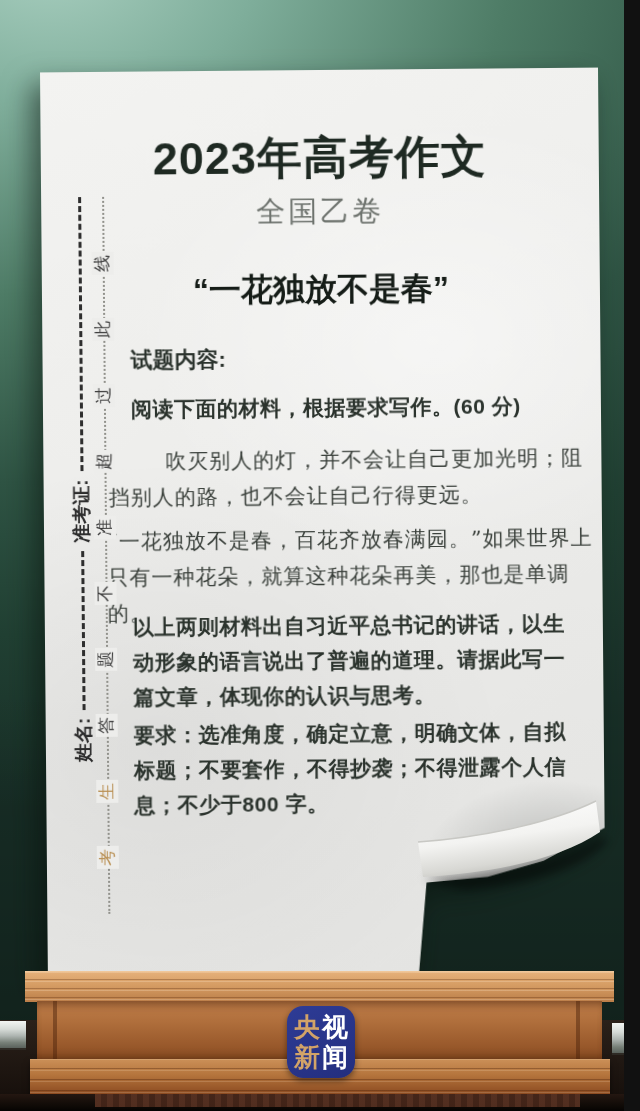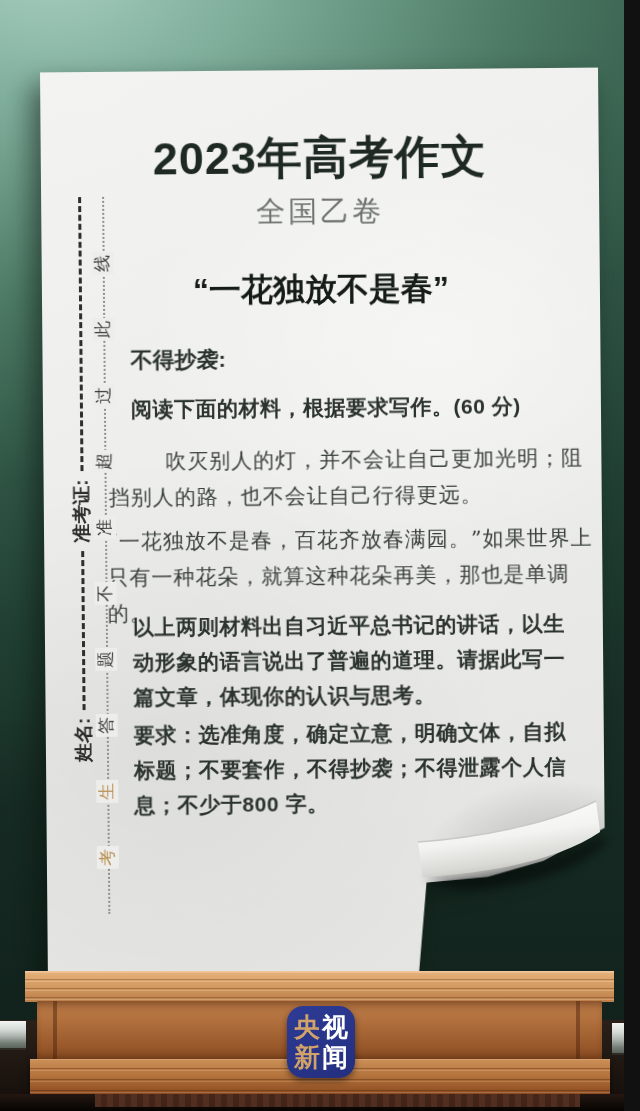--- a/index.html
+++ b/index.html
@@ -103,21 +103,21 @@
 </head>
 <body>
 
 <div class="stage">
 
   <div class="paper-wrap">
     <div class="paper">
       <div class="t title">2023年高考作文</div>
       <div class="t subtitle">全国乙卷</div>
       <div class="t headline">“一花独放不是春”</div>
-      <div class="t seclabel">不得抄袭:</div>
+      <div class="t seclabel">试题内容:</div>
       <div class="t instr">阅读下面的材料，根据要求写作。(60 分)</div>
       <div class="t serifp m1">吹灭别人的灯，并不会让自己更加光明；阻挡别人的路，也不会让自己行得更远。</div>
       <div class="t serifp m2">“一花独放不是春，百花齐放春满园。”如果世界上只有一种花朵，就算这种花朵再美，那也是单调的。</div>
       <div class="t boldp comm">以上两则材料出自习近平总书记的讲话，以生动形象的语言说出了普遍的道理。请据此写一篇文章，体现你的认识与思考。</div>
       <div class="t boldp reqs">要求：选准角度，确定立意，明确文体，自拟标题；不要套作，不得抄袭；不得泄露个人信息；不少于800 字。</div>
 
       <div class="mline1">
         <span>姓名:</span>
         <div class="dashseg d1"></div>
         <span>准考证:</span>

